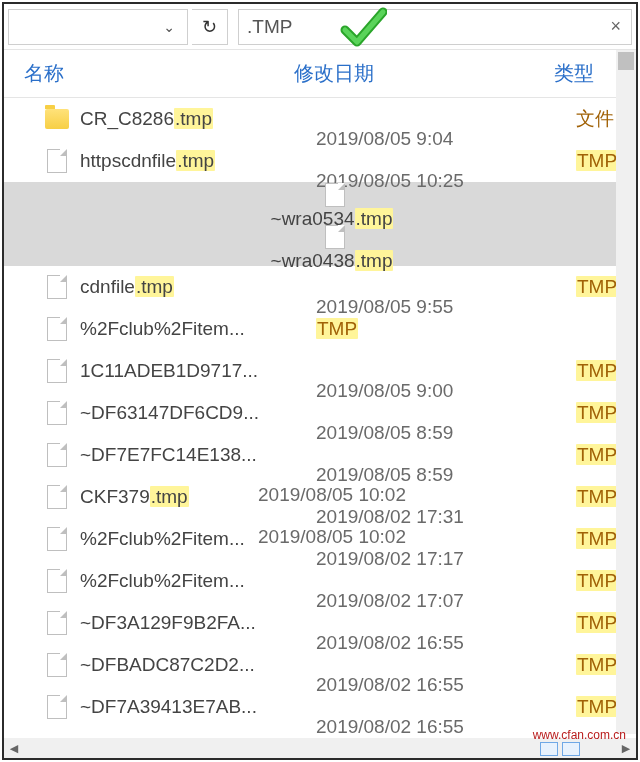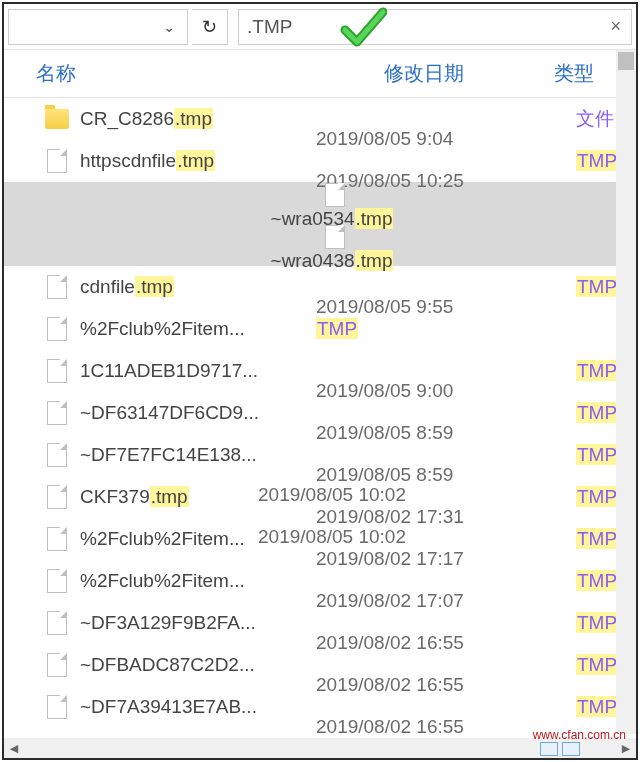--- a/index.html
+++ b/index.html
@@ -94,22 +94,22 @@
   }
   
   .colheader {
     display: flex;
     align-items: center;
     height: 48px;
     border-bottom: 1px solid #e5e5e5;
     color: #2a6fc9;
     font-size: 20px;
   }
-  .col-name { flex: 0 0 290px; padding-left: 32px; }
-  .col-date { flex: 0 0 260px; text-align: center; }
+  .col-name { flex: 0 0 290px; padding-left: 20px; }
+  .col-date { flex: 0 0 260px; }
   .col-type { flex: 0 0 60px; }
   .scrollbar {
     position: absolute;
     right: 4px;
     top: 50px;
     width: 20px;
     bottom: 28px;
     background: #f0f0f0;
   }
   .scrollthumb {
@@ -176,21 +176,21 @@
     white-space: nowrap;
     overflow: hidden;
   }
   .date {
     flex: 0 0 260px;
     color: #6a6a6a;
     margin-top: 40px;
   }
   .type {
     flex: 0 0 56px;
-    color: #8b5cf6;
+    color: #a16207;
   }
   .hl { background: #fff59a; border-radius: 1px; padding: 0 1px; }
   
   .hscroll {
     height: 20px;
     background: #f0f0f0;
     display: flex;
     align-items: center;
     justify-content: space-between;
     padding: 0 2px;

